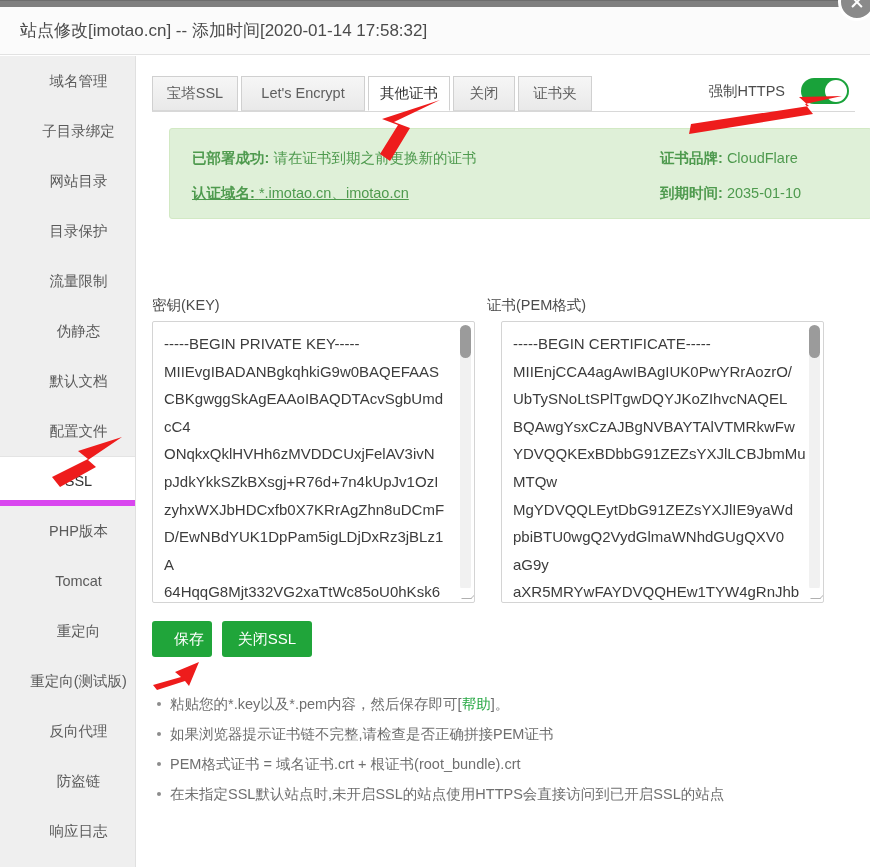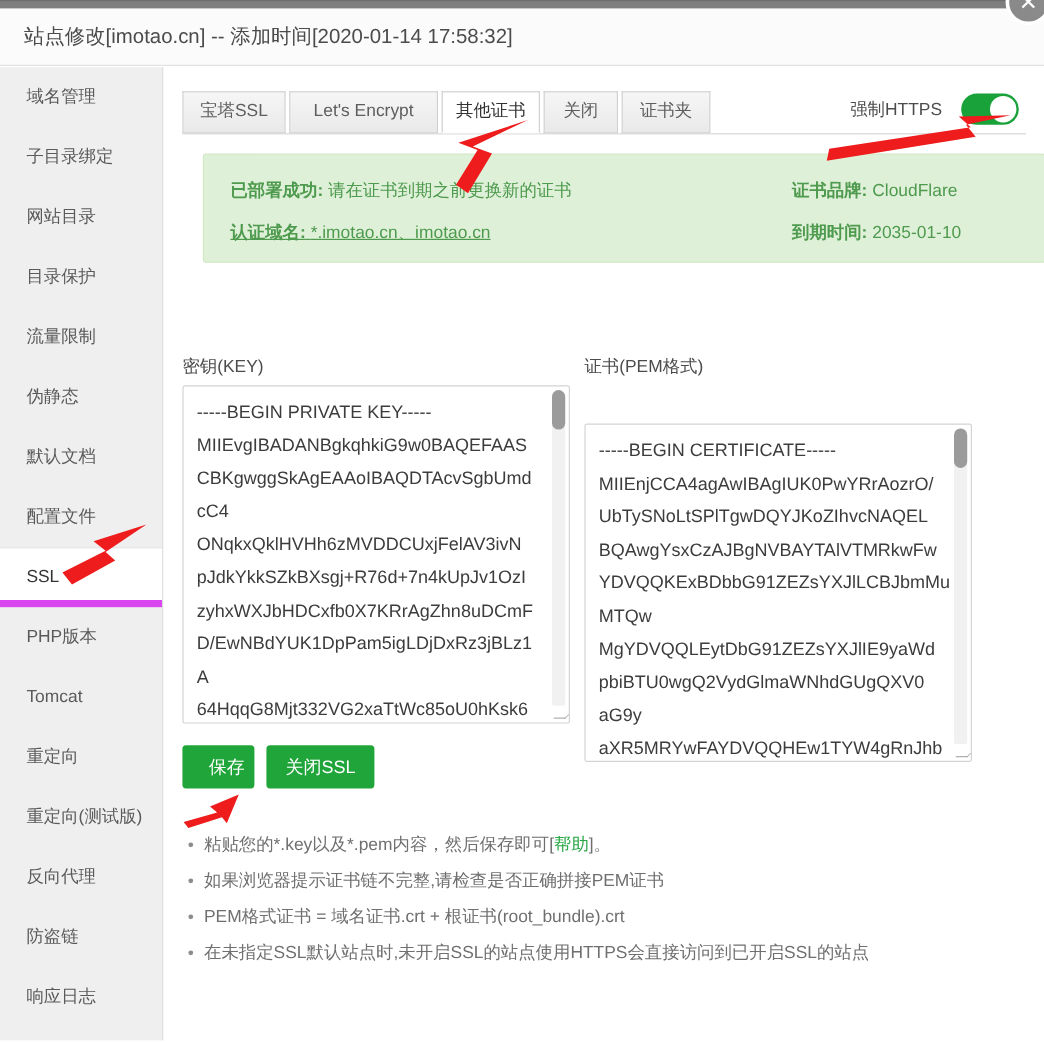--- a/index.html
+++ b/index.html
@@ -65,20 +65,21 @@
   
   #sidebar {
     position: absolute;
     left: 0; top: 56px;
     width: 136px;
     height: 811px;
     background: #efefef;
     border-right: 1px solid #e0e0e0;
     box-sizing: border-box;
     overflow: hidden;
+    text-align: center;
   }
   .side-item {
     height: 50px;
     line-height: 50px;
     padding-left: 22px;
     font-size: 14.5px;
     color: #5a5a5a;
     box-sizing: border-box;
     white-space: nowrap;
     cursor: pointer;
@@ -200,21 +201,21 @@
     width: 323px;
     height: 282px;
     box-sizing: border-box;
     background: #ffffff;
     border: 1px solid #d4d4d4;
     border-radius: 2px;
     overflow: hidden;
     cursor: text;
   }
   #box-key { left: 15px; padding-left: 27px; }
-  #box-pem { left: 350px; margin-top: 32px; }
+  #box-pem { left: 364px; }
 
   .cert-text {
     position: absolute;
     left: 11px;
     top: 8px;
     width: 280px;
     font-size: 15px;
     line-height: 27.6px;
     color: #3c3c3c;
     white-space: pre;

